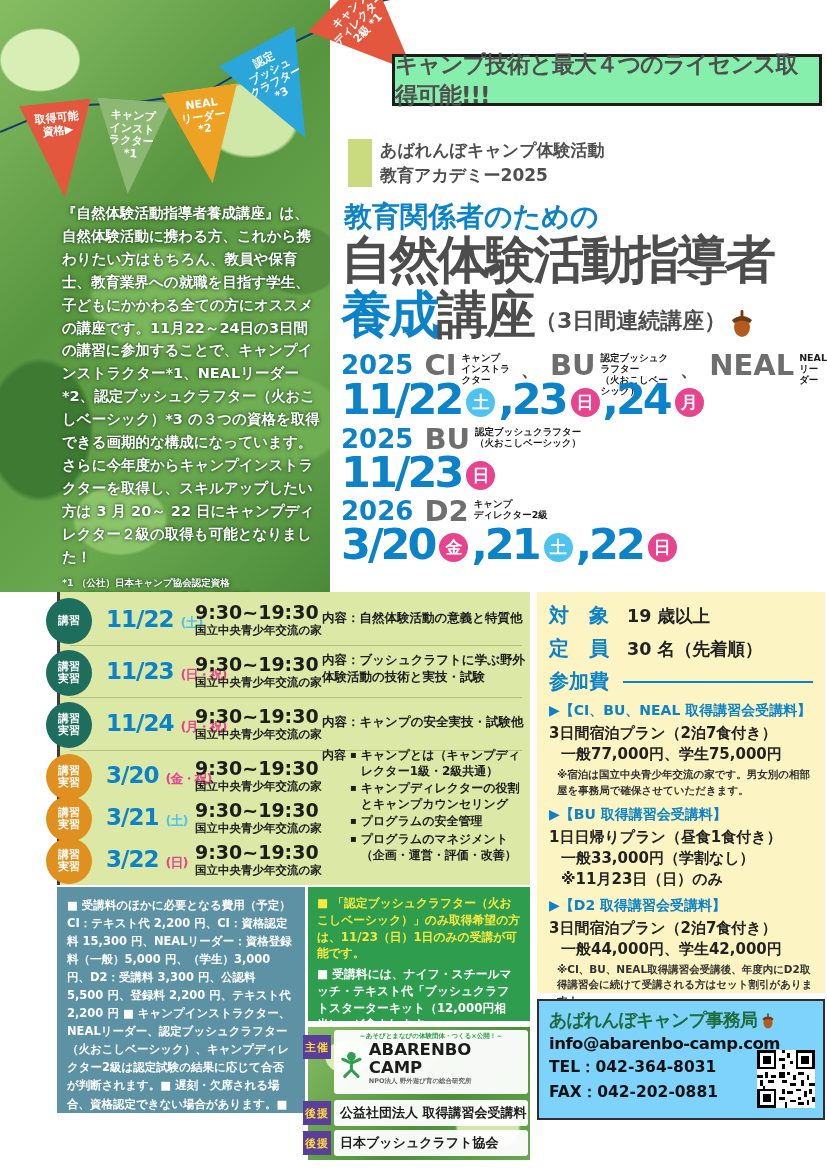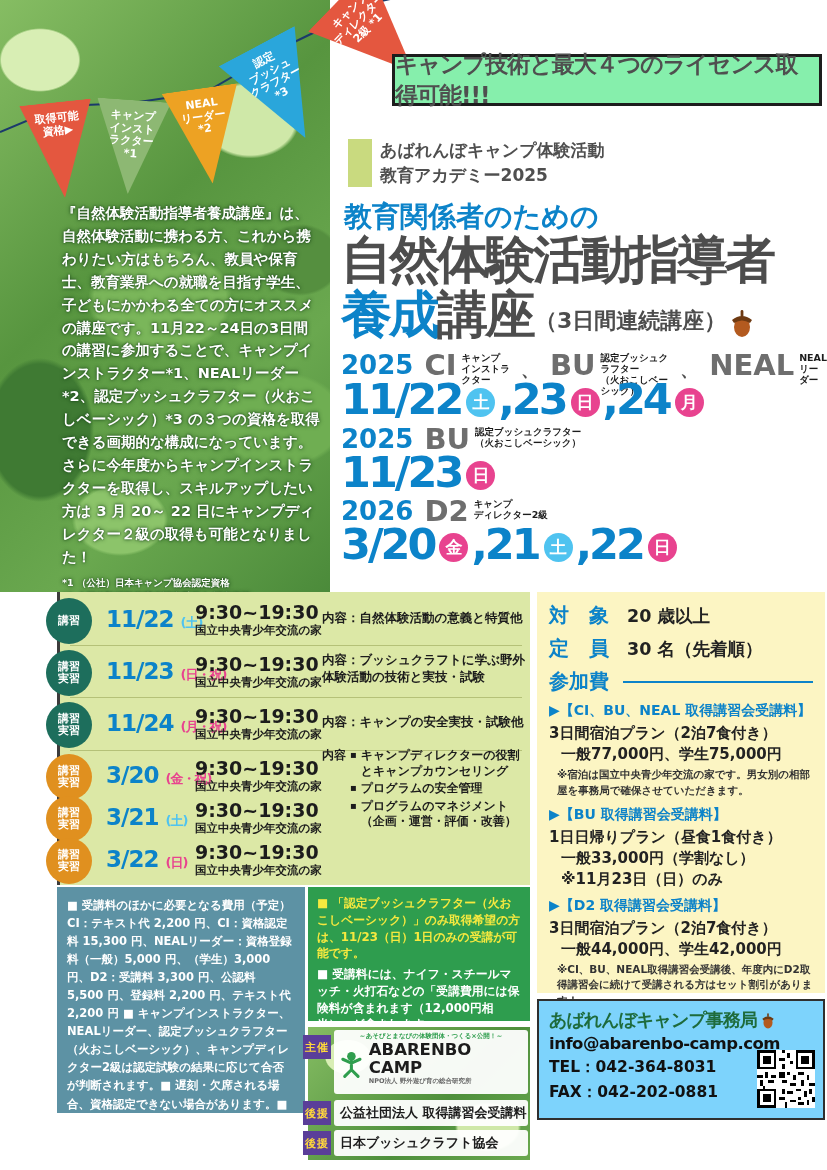--- a/index.html
+++ b/index.html
@@ -316,37 +316,40 @@
       </span>
       <span class="sch-time" style="top:3px;">9:30~19:30</span>
       <span class="sch-venue" style="top:23px;">国立中央青少年交流の家</span>
     </div>
 
     <div id="march-content">
       <div class="mc-row">
         <span>内容</span>
         <div class="mc-bullets">
           <div class="mc-bullet">
+              <span>キャンプとは（キャンプディレクター1級・2級共通）</span>
+            </div>
+          <div class="mc-bullet">
               <span>キャンプディレクターの役割とキャンプカウンセリング</span>
             </div>
           <div class="mc-bullet">
               <span>プログラムの安全管理</span>
             </div>
           <div class="mc-bullet">
               <span>プログラムのマネジメント（企画・運営・評価・改善）</span>
             </div>
         </div>
       </div>
     </div>
   </div>
 
   <div class="abs" id="info">
     <div class="info-row">
       <span class="info-label">対　象</span>
-      <span class="info-value">20 歳以上</span>
+      <span class="info-value">19 歳以上</span>
     </div>
     <div class="info-row">
       <span class="info-label">定　員</span>
       <span class="info-value">30 名（先着順）</span>
     </div>
     <div id="fee-row">
       <span class="info-label" style="width:auto;">参加費</span>
       <span id="fee-line"></span>
     </div>
     <div>
@@ -368,21 +371,21 @@
       <div class="fee-note">※CI、BU、NEAL取得講習会受講後、年度内にD2取得講習会に続けて受講される方はセット割引があります！</div>
     </div>
   </div>
 
   <div class="abs" id="teal-box">
     <span>■ 受講料のほかに必要となる費用（予定）CI：テキスト代 2,200 円、CI：資格認定料 15,300 円、NEALリーダー：資格登録料（一般）5,000 円、（学生）3,000 円、D2：受講料 3,300 円、公認料 5,500 円、登録料 2,200 円、テキスト代 2,200 円 ■ キャンプインストラクター、NEALリーダー、認定ブッシュクラフター（火おこしベーシック）、キャンプディレクター2級は認定試験の結果に応じて合否が判断されます。■ 遅刻・欠席される場合、資格認定できない場合があります。■ 受講費用には保険料が含まれます。■ 講習会初日から起算して、10 日前からキャンセル料が発生します。</span>
   </div>
 
   <div class="abs" id="green-box">
     <div class="y">■ 「認定ブッシュクラフター（火おこしベーシック）」のみ取得希望の方は、11/23（日）1日のみの受講が可能です。</div>
-    <div class="w">■ 受講料には、ナイフ・スチールマッチ・火打石などの「受講費用には保険料が含まれます（12,000円相当）」が含まれます。</div>
+    <div class="w">■ 受講料には、ナイフ・スチールマッチ・テキスト代「ブッシュクラフトスターターキット（12,000円相当）」が含まれます。</div>
   </div>
 
   <div class="abs" id="logo-area">
     <div class="ribbon" style="top:8px;">主催</div>
     <div class="ribbon" style="top:74px;">後援</div>
     <div class="ribbon" style="top:104px;">後援</div>
     <div id="logo-box">
       <div id="logo-slogan">～あそびとまなびの体験団体・つくる×公開！～</div>
       <div id="logo-row">
         <svg width="26" height="30" viewBox="0 0 26 30">

